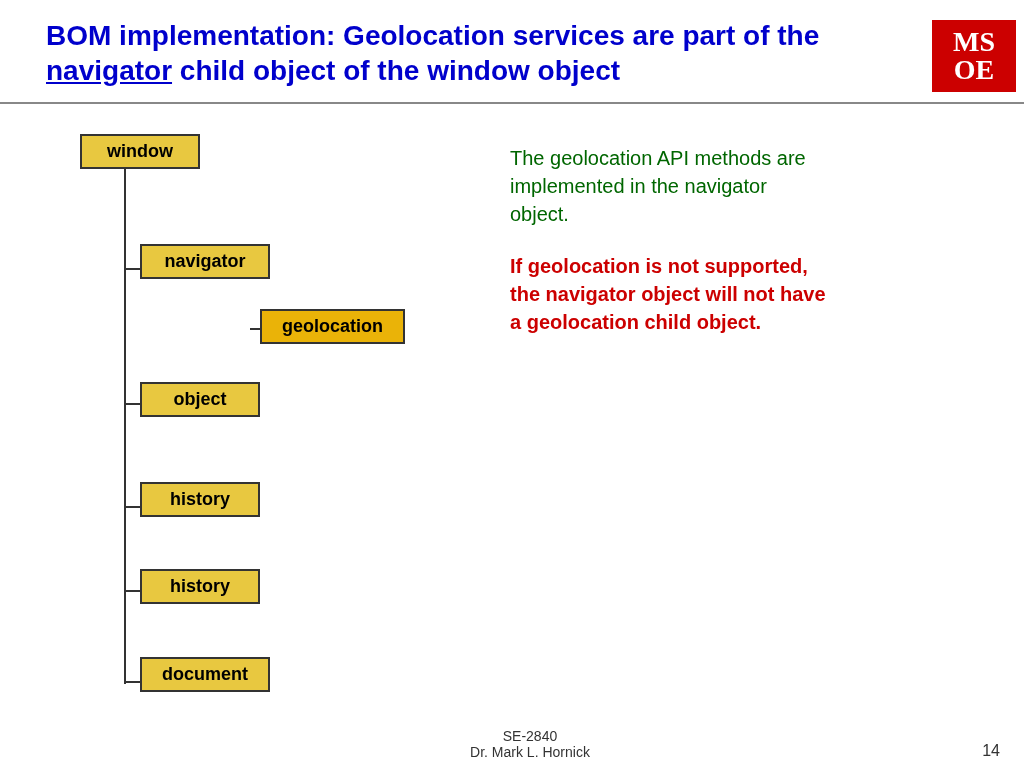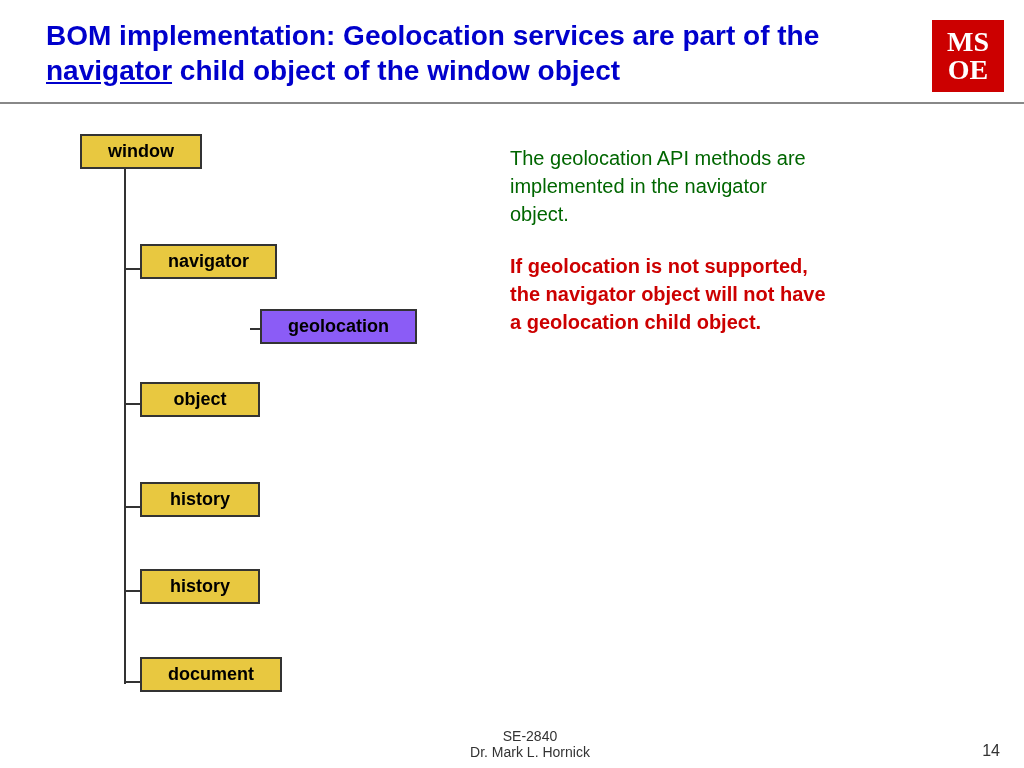--- a/index.html
+++ b/index.html
@@ -34,21 +34,21 @@
 
     
     .msoe-logo {
       width: 72px;
       height: 72px;
       flex-shrink: 0;
       margin-left: 10px;
       margin-top: 2px;
     }
     .msoe-logo-inner {
-      width: 72px;
+      width: 84px;
       height: 72px;
       background: #cc0000;
       display: flex;
       flex-direction: column;
       align-items: center;
       justify-content: center;
     }
     .msoe-logo-inner .msoe-text {
       font-size: 28px;
       font-weight: bold;
@@ -69,32 +69,32 @@
     .diagram {
       width: 460px;
       flex-shrink: 0;
       position: relative;
       padding-top: 10px;
     }
 
     
     .box {
       border: 2px solid #333;
-      padding: 5px 26px;
+      padding: 5px 20px;
       font-size: 18px;
       font-weight: bold;
       display: inline-block;
       position: absolute;
       text-align: center;
     }
     .box-yellow {
       background: #e8c840;
     }
     .box-white {
-      background: #8b5cf6;
+      background: #eab308;
     }
 
     
     .diagram-svg {
       position: absolute;
       top: 0;
       left: 0;
       width: 460px;
       height: 620px;
       pointer-events: none;

